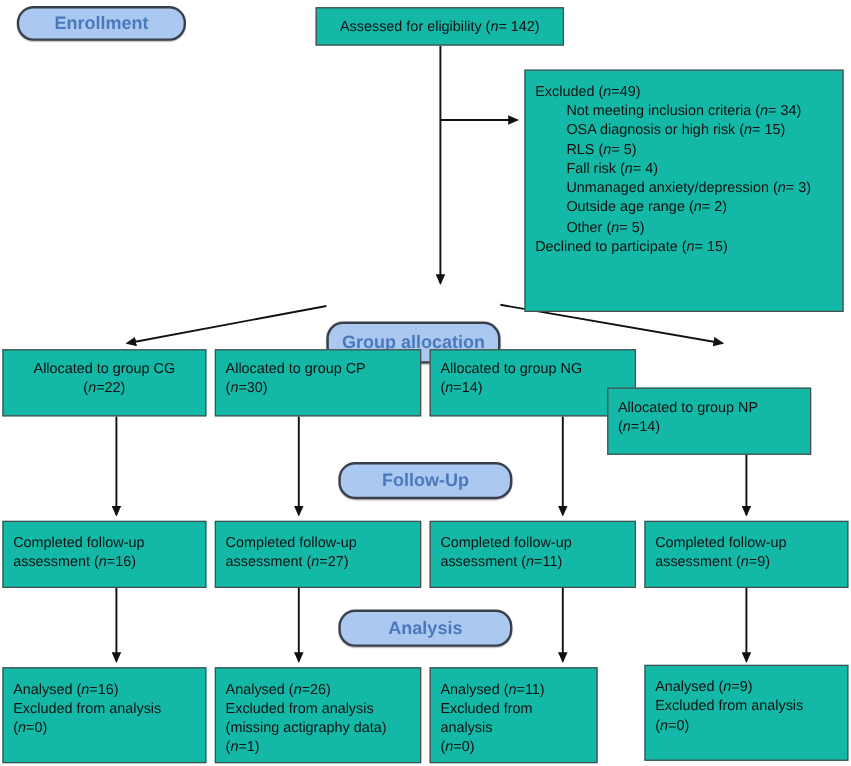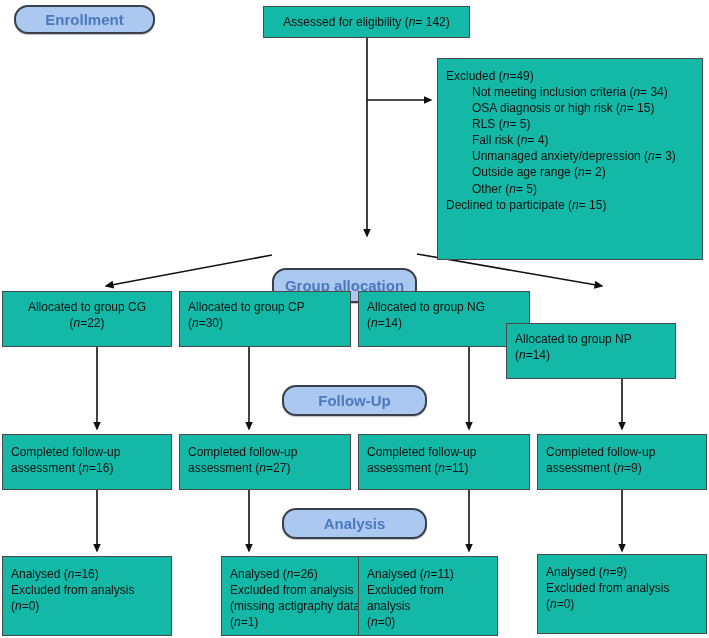--- a/index.html
+++ b/index.html
@@ -103,21 +103,21 @@
     <div>Completed follow-up</div>
     <div>assessment (<i>n</i>=9)</div>
   </div>
 
   <div class="box" style="left:2px;top:556px;width:170px;height:80px;padding-top:9px;">
     <div>Analysed (<i>n</i>=16)</div>
     <div>Excluded from analysis</div>
     <div>(<i>n</i>=0)</div>
     <div></div>
   </div>
-  <div class="box" style="left:179px;top:556px;width:172px;height:80px;padding-top:9px;margin-left:42px;">
+  <div class="box" style="left:179px;top:556px;width:172px;height:80px;padding-top:9px;">
     <div>Analysed (<i>n</i>=26)</div>
     <div>Excluded from analysis</div>
     <div>(missing actigraphy data)</div>
     <div>(<i>n</i>=1)</div>
   </div>
   <div class="box" style="left:358px;top:556px;width:140px;height:80px;padding-top:9px;">
     <div>Analysed (<i>n</i>=11)</div>
     <div>Excluded from analysis</div>
     <div>(<i>n</i>=0)</div>
     <div></div>

